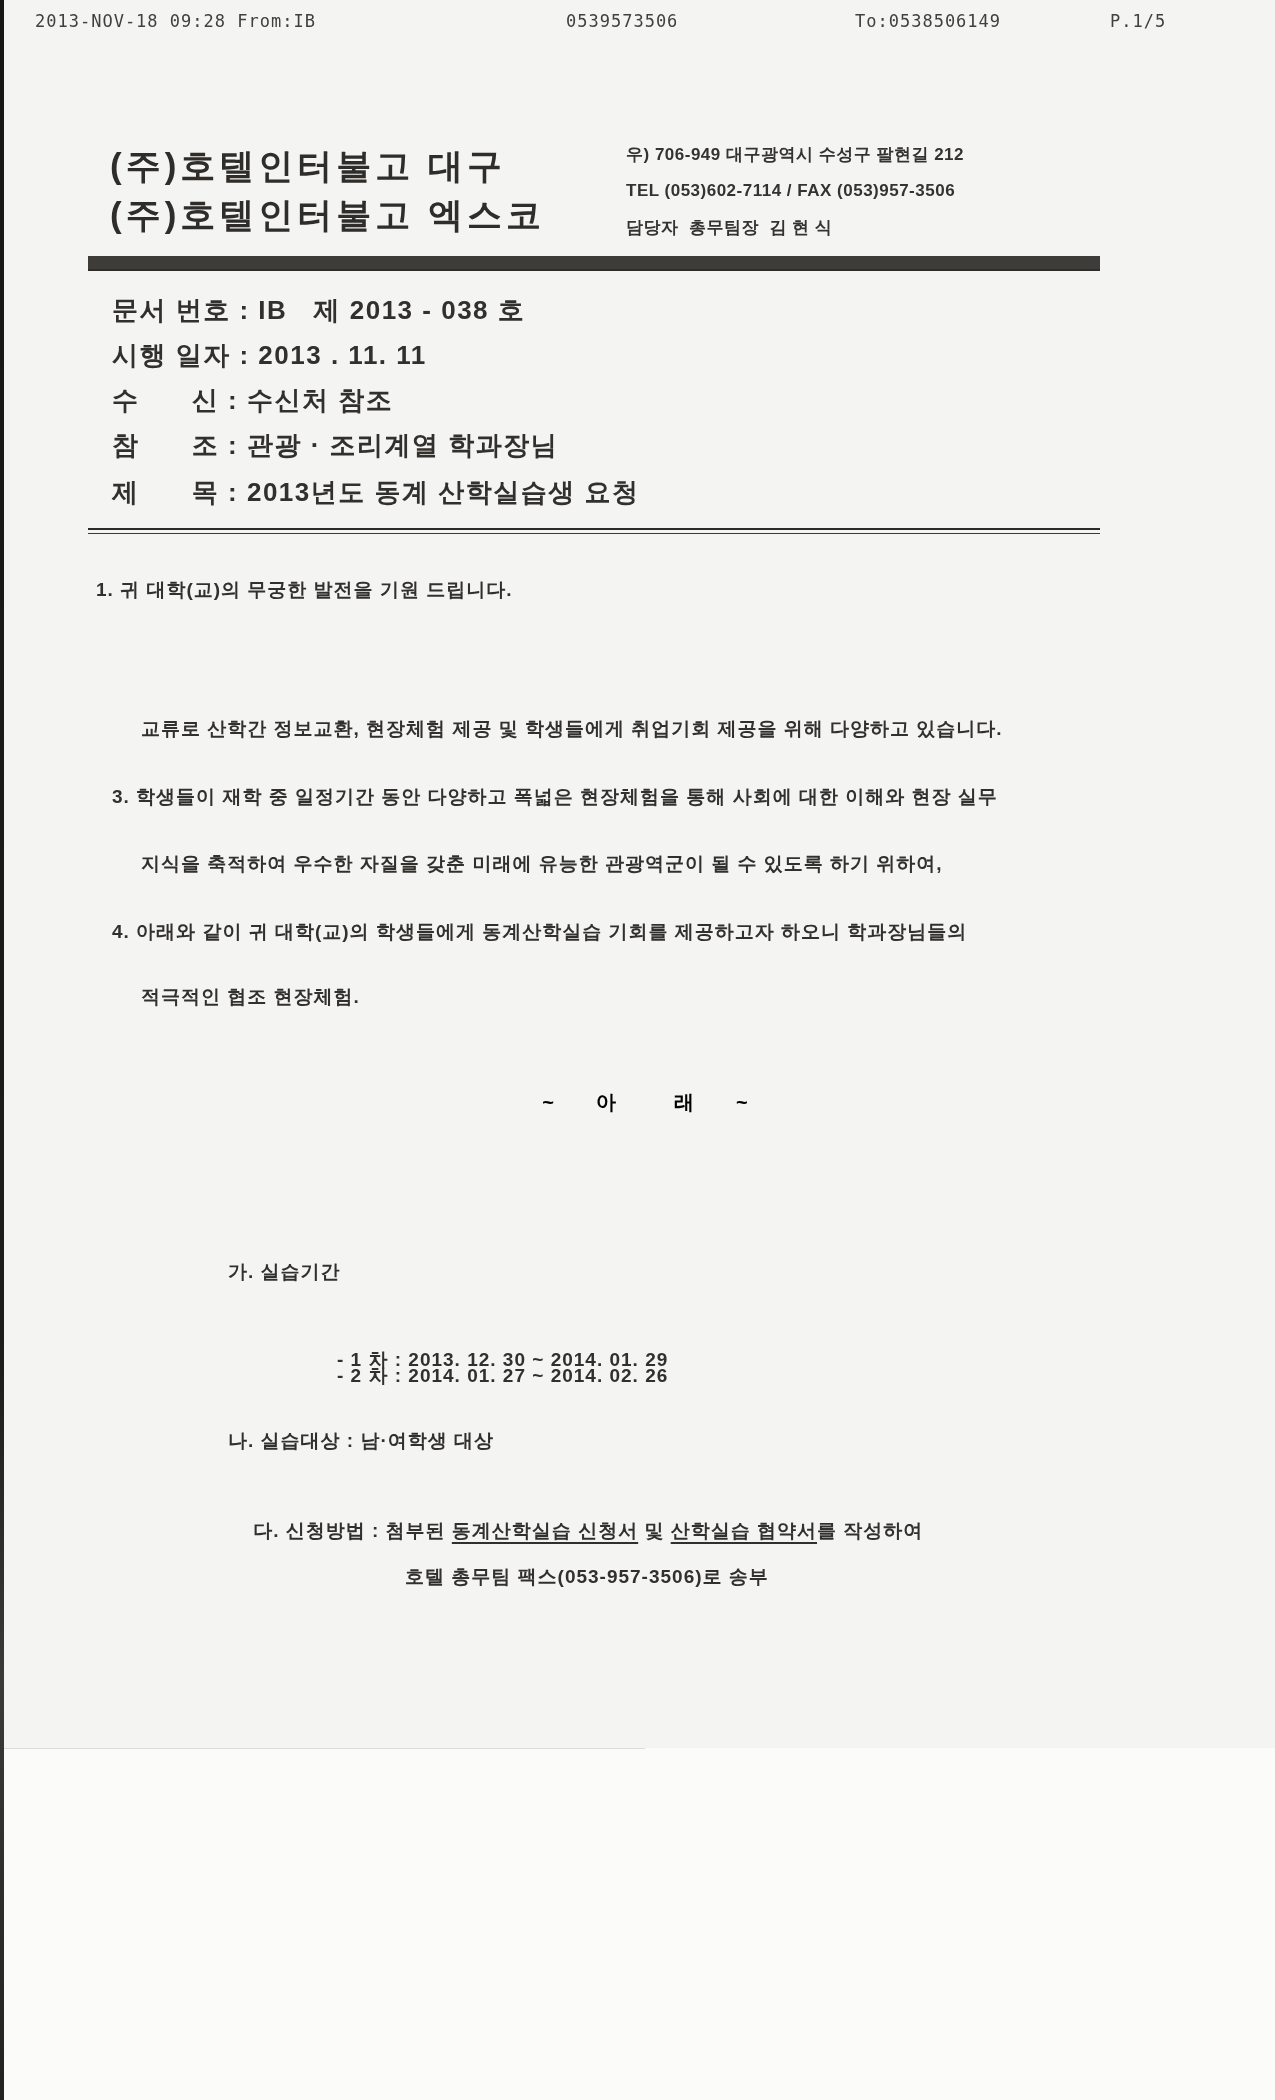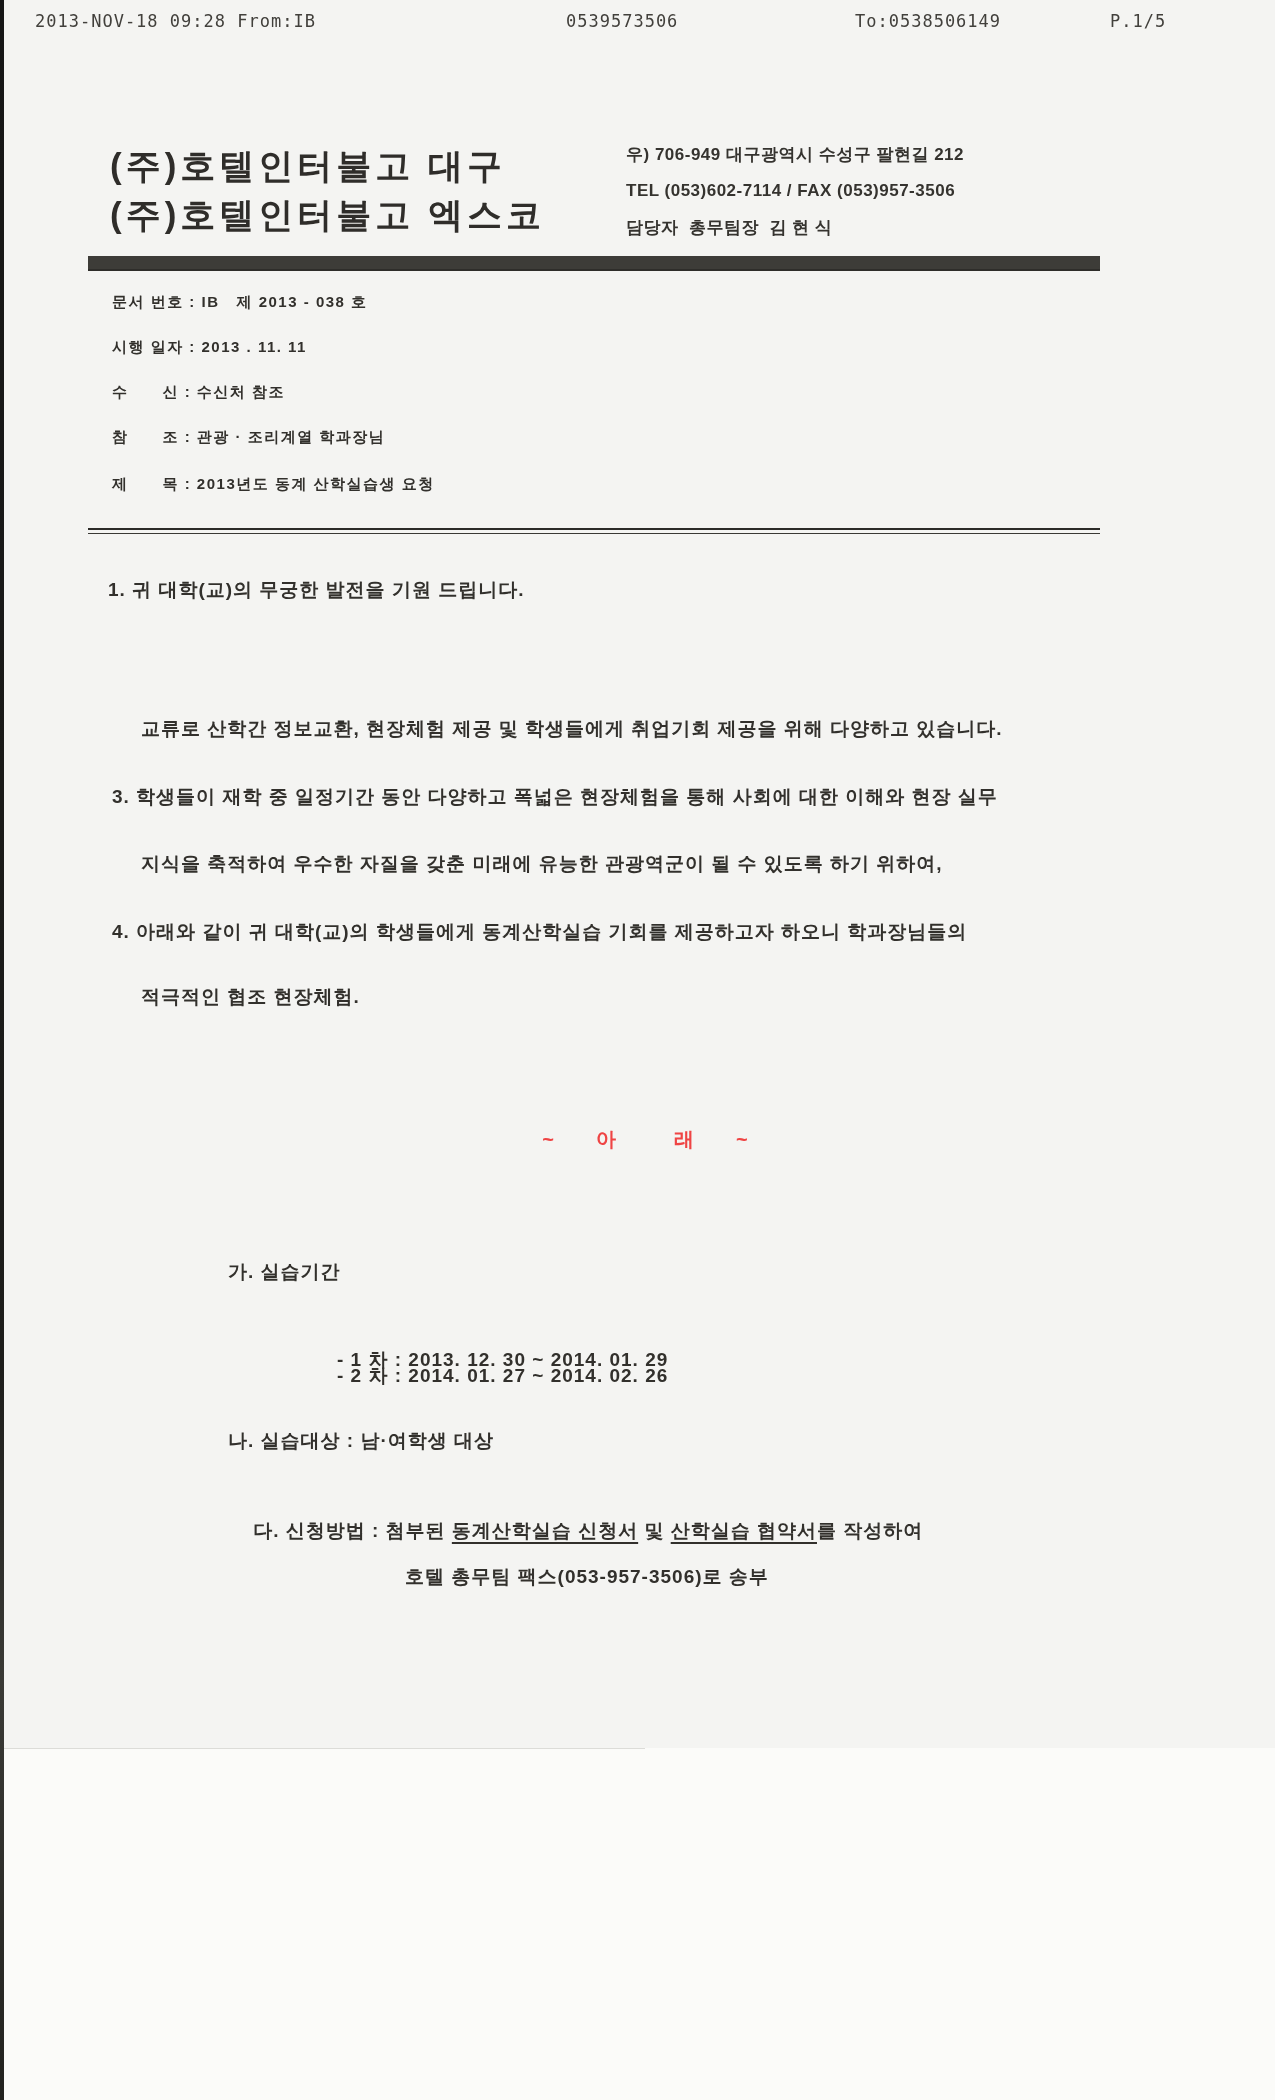--- a/index.html
+++ b/index.html
@@ -69,21 +69,21 @@
     left: 88px; top: 256px;
     width: 1012px;
     height: 15px;
     background: #3d3c38;
     box-shadow: inset 0 -2px 0 #2e2d2a;
   }
 
   .doc-row {
     position: absolute;
     left: 112px;
-    font-size: 15px;
+    font-size: 26px;
     font-weight: bold;
     color: #32302c;
     letter-spacing: 1.5px;
   }
   .doc-row span { white-space: pre; }
 
   .subject-rule {
     position: absolute;
     left: 88px; top: 528px;
     width: 1012px;
@@ -94,26 +94,26 @@
 
   .body-text {
     font-size: 19px;
     font-weight: bold;
     color: #32302c;
     letter-spacing: 1px;
   }
 
   .divider-line {
     position: absolute;
-    top: 1103px;
+    top: 1066px;
     left: 50%;
     transform: translateX(-47%);
     font-size: 20px;
     font-weight: bold;
-    color: #ef4444;
+    color: #000000;
     white-space: pre;
   }
   .divider-line .gap-sm { display: inline-block; width: 42px; }
   .divider-line .gap-lg { display: inline-block; width: 58px; }
 
   .underlined {
     text-decoration: underline;
     text-underline-offset: 5px;
     text-decoration-thickness: 2px;
   }
@@ -152,21 +152,21 @@
   </div>
   <div class="doc-row" style="top:428px;">
     <span>참      조</span><span> : </span><span>관광 · 조리계열 학과장님</span>
   </div>
   <div class="doc-row" style="top:475px;">
     <span>제      목</span><span> : </span><span>2013년도 동계 산학실습생 요청</span>
   </div>
 
   <div class="subject-rule"></div>
 
-  <div class="abs body-text" style="left:108px; top:577px;">1. 귀 대학(교)의 무궁한 발전을 기원 드립니다.</div>
+  <div class="abs body-text" style="left:96px; top:577px;">1. 귀 대학(교)의 무궁한 발전을 기원 드립니다.</div>
   <div class="abs body-text" style="left:141px; top:716px;">교류로 산학간 정보교환, 현장체험 제공 및 학생들에게 취업기회 제공을 위해 다양하고 있습니다.</div>
   <div class="abs body-text" style="left:112px; top:784px;">3. 학생들이 재학 중 일정기간 동안 다양하고 폭넓은 현장체험을 통해 사회에 대한 이해와 현장 실무</div>
   <div class="abs body-text" style="left:141px; top:851px;">지식을 축적하여 우수한 자질을 갖춘 미래에 유능한 관광역군이 될 수 있도록 하기 위하여,</div>
   <div class="abs body-text" style="left:112px; top:919px;">4. 아래와 같이 귀 대학(교)의 학생들에게 동계산학실습 기회를 제공하고자 하오니 학과장님들의</div>
   <div class="abs body-text" style="left:141px; top:984px;">적극적인 협조 현장체험.</div>
 
   <div class="divider-line">
     <span>~</span><span class="gap-sm"></span><span>아</span><span class="gap-lg"></span><span>래</span><span class="gap-sm"></span><span>~</span>
   </div>
 

